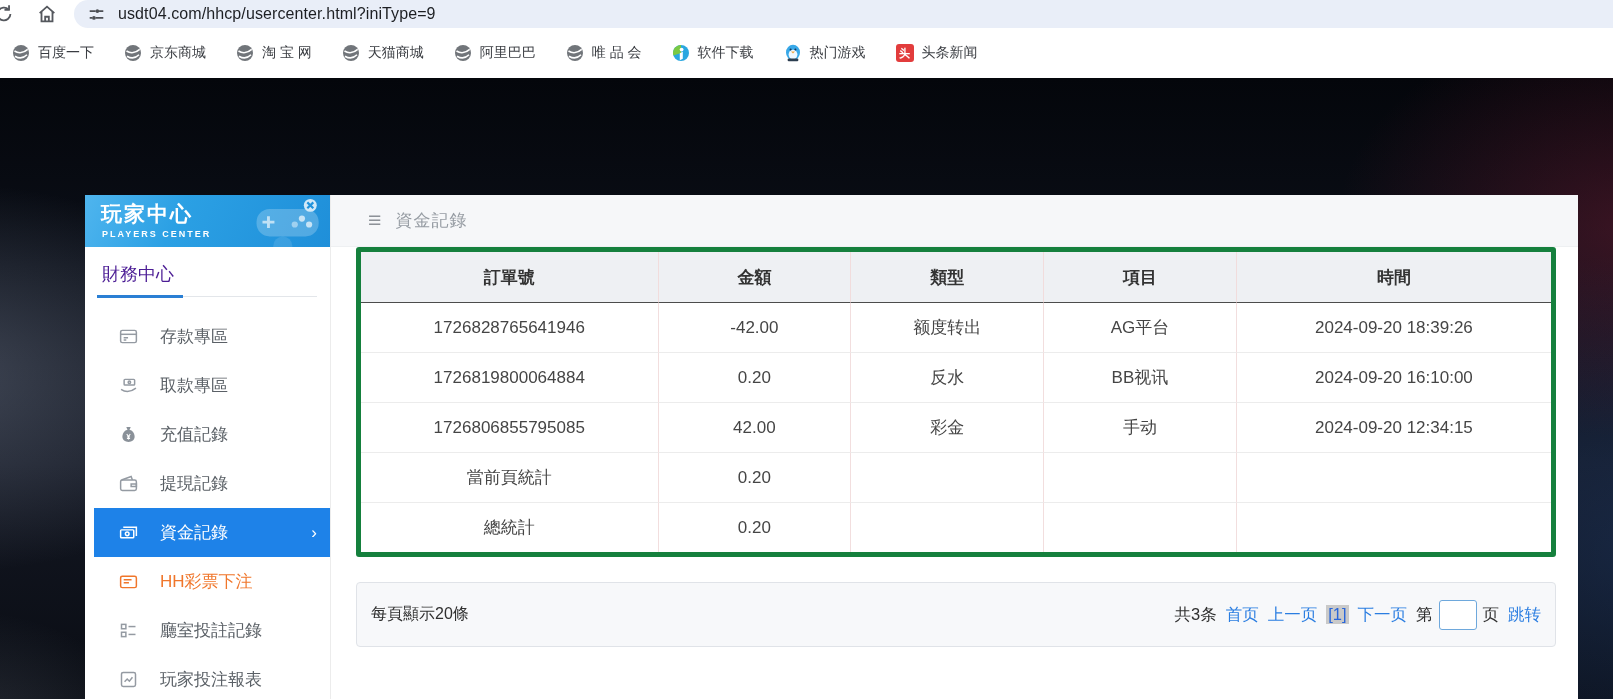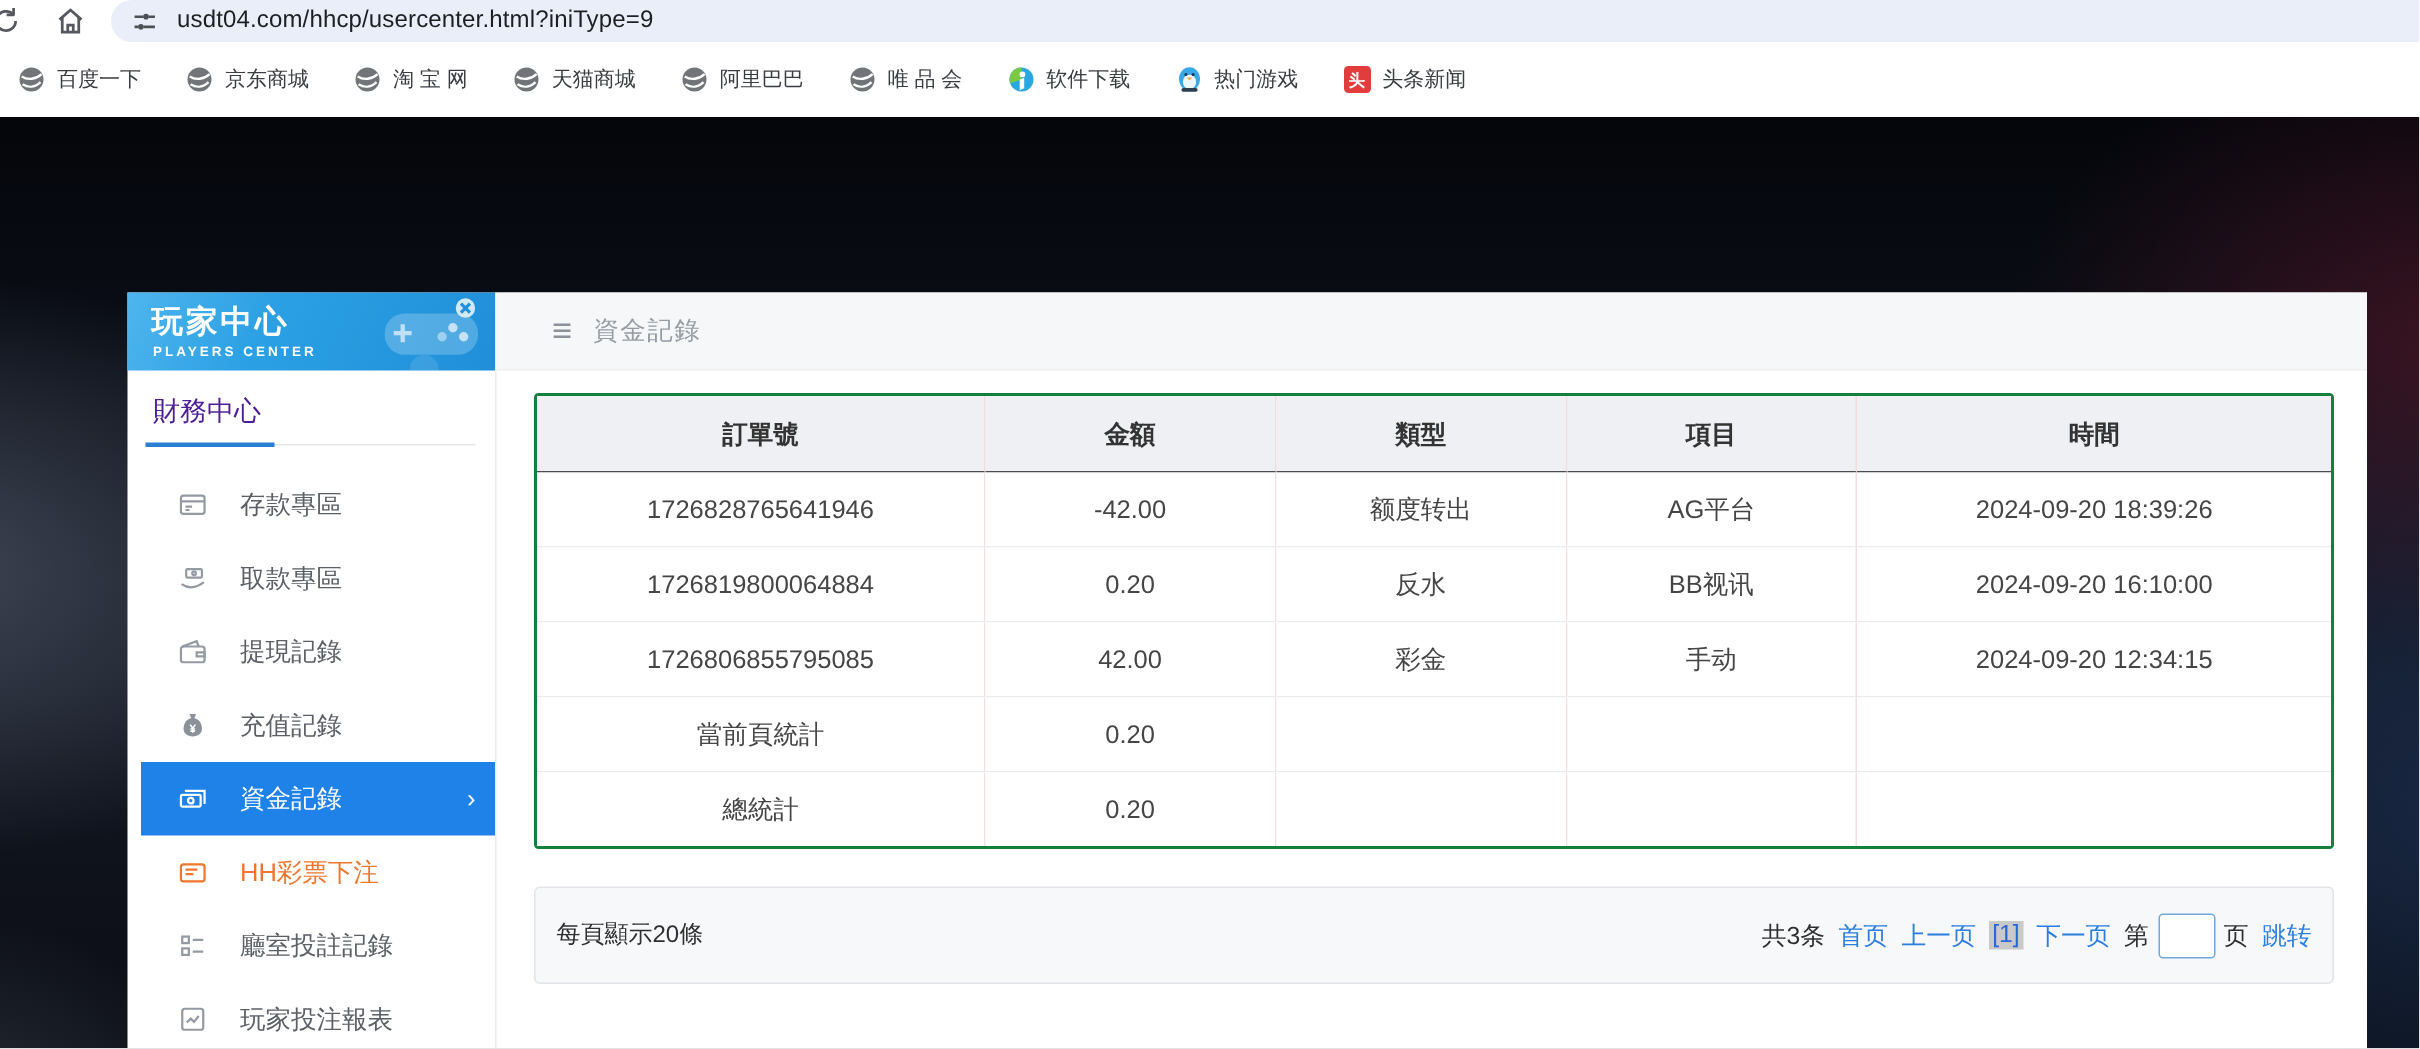--- a/index.html
+++ b/index.html
@@ -58,21 +58,21 @@
   .content{padding:0 22px 0 25px;}
 
   .filter-bar{margin-top:13px;height:66px;border:1px solid #e0e3e8;border-radius:4px;background:#f7f8fa;display:flex;align-items:center;padding:0 13px;box-sizing:border-box;}
   .f-label{font-size:16px;color:#2f2f2f;white-space:nowrap;}
   .sel{width:118px;height:35px;background:#fff;border:1px solid #9aa0a6;border-radius:3px;margin:0 14px 0 8px;display:flex;align-items:center;justify-content:space-between;padding:0 10px;box-sizing:border-box;cursor:pointer;}
   .sel .sel-val{font-size:17px;color:#222;}
   .sel .carr{width:9px;height:9px;border-right:1.8px solid #444;border-bottom:1.8px solid #444;transform:rotate(45deg) translateY(-3px);}
   .dt-input{width:181px;height:35px;background:#fff;border:1px solid #c9ced4;border-radius:2px;margin:0 14px 0 8px;font-size:16px;color:#1e1e1e;padding:0 10px;box-sizing:border-box;font-family:inherit;}
   .btn-query{width:58px;height:36px;background:#1b7ff2;border:none;border-radius:4px;color:#fff;font-size:16px;margin-left:3px;cursor:pointer;font-family:inherit;}
 
-  table.records{margin-top:15px;width:100%;border-collapse:separate;border-spacing:0;border:2px solid #15803d;border-radius:3px;}
+  table.records{width:100%;border-collapse:separate;border-spacing:0;border:5px solid #15803d;border-radius:3px;}
   table.records th{height:48px;background:#eef0f3;font-size:17px;color:#333;font-weight:bold;border-bottom:1px solid #4c4c4c;border-right:1px solid #f1dcdc;}
   table.records th:last-child{border-right:none;}
   table.records td{height:47px;text-align:center;font-size:17px;color:#454545;border-bottom:1px solid #ececec;border-right:1px solid #f2dede;background:#fff;}
   table.records td:last-child{border-right:none;}
   table.records tr:last-child td{border-bottom:none;}
   .col-order{width:25%;} .col-amt{width:16.2%;} .col-type{width:16.2%;} .col-item{width:16.2%;} .col-time{width:26.4%;}
 
   .pagination-bar{margin-top:25px;height:65px;border:1px solid #e0e3e8;border-radius:4px;background:#f7f8fa;display:flex;align-items:center;justify-content:space-between;padding:0 14px;box-sizing:border-box;}
   .pg-left{font-size:16px;color:#2f2f2f;}
   .pg-right{display:flex;align-items:center;font-size:16.5px;}
@@ -250,37 +250,37 @@
               <svg viewBox="0 0 24 24" fill="none" stroke="#949aa2" stroke-width="1.7">
                 <rect x="7" y="5" width="12" height="6.5" rx="1"></rect>
                 <circle cx="13" cy="8.2" r="1.4"></circle>
                 <path d="M3.5 16.5q8 5.5 17-1.5"></path>
               </svg>
             </span>
           <span>取款專區</span>
         </div>
         <div class="menu-item">
           <span class="mi">
+              <svg viewBox="0 0 24 24">
+                <path d="M9.5 3.5h5L13 7h-2z" fill="#8a9199"></path>
+                <path d="M12 6.5c-4.4 0-7 4-7 8.2 0 3.6 3 5.8 7 5.8s7-2.2 7-5.8c0-4.2-2.6-8.2-7-8.2z" fill="#8a9199"></path>
+                <path d="M10 11.5l2 2.8 2-2.8M12 14.3v3.4M10.2 14.8h3.6M10.2 16.5h3.6" stroke="#fff" stroke-width="1.2" fill="none"></path>
+              </svg>
+            </span>
+          <span>充值記錄</span>
+        </div>
+        <div class="menu-item">
+          <span class="mi">
               <svg viewBox="0 0 24 24" fill="none" stroke="#949aa2" stroke-width="1.7">
                 <path d="M4 8l11-4 1.5 4"></path>
                 <rect x="3" y="8" width="18" height="12" rx="2"></rect>
                 <path d="M15 12.5h6v3h-6z"></path>
               </svg>
             </span>
           <span>提現記錄</span>
-        </div>
-        <div class="menu-item">
-          <span class="mi">
-              <svg viewBox="0 0 24 24">
-                <path d="M9.5 3.5h5L13 7h-2z" fill="#8a9199"></path>
-                <path d="M12 6.5c-4.4 0-7 4-7 8.2 0 3.6 3 5.8 7 5.8s7-2.2 7-5.8c0-4.2-2.6-8.2-7-8.2z" fill="#8a9199"></path>
-                <path d="M10 11.5l2 2.8 2-2.8M12 14.3v3.4M10.2 14.8h3.6M10.2 16.5h3.6" stroke="#fff" stroke-width="1.2" fill="none"></path>
-              </svg>
-            </span>
-          <span>充值記錄</span>
         </div>
         <div class="menu-item active">
           <span class="mi">
               <svg viewBox="0 0 24 24" fill="none" stroke="#ffffff" stroke-width="1.7">
                 <path d="M6 6h15v10"></path>
                 <rect x="3" y="9" width="15" height="9" rx="1"></rect>
                 <circle cx="10.5" cy="13.5" r="2.1"></circle>
               </svg>
             </span>
           <span>資金記錄</span>

